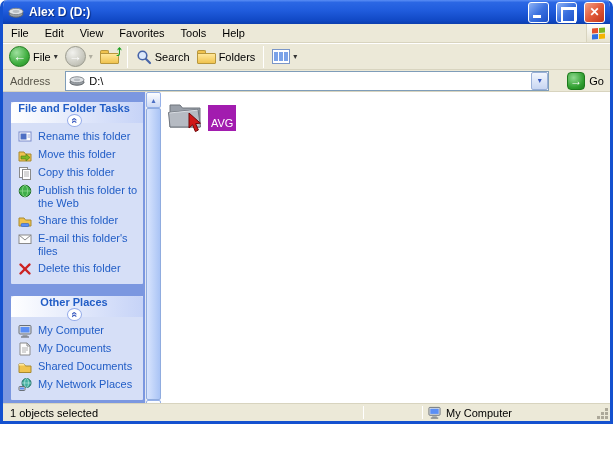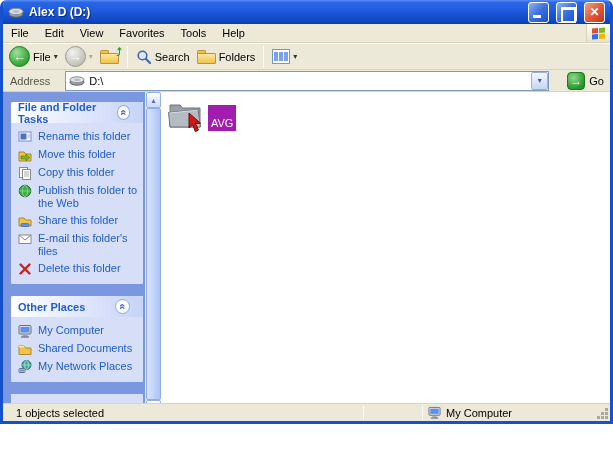--- a/index.html
+++ b/index.html
@@ -61,21 +61,21 @@
   .go-btn{width:18px;height:18px;border-radius:4px;border:1px solid #1c7a1c;color:#fff;font-weight:bold;font-size:12px;
     background:radial-gradient(circle at 35% 30%,#8fd98f,#2f9e2f 65%,#1f7e1f);display:flex;align-items:center;justify-content:center;}
   .go-label{color:#000;}
 
   
   .content{flex:1;display:flex;background:#fff;overflow:hidden;}
 
   .sidebar{width:142px;flex:0 0 142px;background:#7b97e0;padding:10px 2px 0 8px;overflow:hidden;}
   .panel{background:#d6dff7;margin-bottom:12px;border-radius:0 0 1px 1px;}
   .panel-header{height:21px;display:flex;align-items:center;justify-content:space-between;padding:0 13px 0 7px;
-    background:linear-gradient(90deg,#ffffff,#c6d3f7);border-radius:4px 4px 0 0;color:#215dc6;font-weight:bold;cursor:pointer;}
+    background:linear-gradient(90deg,#ffffff,#c6d3f7);border-radius:4px 4px 0 0;color:#215dc6;font-weight:bold;cursor:pointer;flex-direction:column;}
   .chev-btn{width:15px;height:15px;border-radius:50%;background:#fff;border:1px solid #92a9e8;display:flex;align-items:center;justify-content:center;}
   .chev-btn::before{content:"\00AB";display:inline-block;transform:rotate(90deg);color:#3a5bc0;font-weight:bold;font-size:11px;line-height:1;}
   .panel-body{padding:7px 4px 8px 7px;}
   .task-row{display:flex;align-items:flex-start;gap:6px;margin:0 0 4px 0;color:#215dc6;cursor:pointer;line-height:13px;}
   .task-row:last-child{margin-bottom:0;}
   .task-row .ticon{flex:0 0 14px;width:14px;height:14px;position:relative;top:0;}
 
   .details-body{color:#000;line-height:14px;}
 
   
@@ -86,21 +86,21 @@
   .scr-track{flex:1;}
 
   
   .main{flex:1;background:#fff;padding:8px 0 0 6px;position:relative;}
   .file-item{display:flex;align-items:flex-start;gap:5px;position:relative;width:90px;}
   .file-label{margin-top:5px;background:#a21caf;color:#fff;padding:12px 3px 1px 3px;line-height:13px;}
   .cursor-overlay{position:absolute;left:21px;top:13px;pointer-events:none;}
 
   
   .statusbar{height:18px;flex:0 0 18px;background:#ece9d8;border-top:1px solid #d8d4bf;display:flex;align-items:stretch;}
-  .sb-left{flex:1;display:flex;align-items:center;padding-left:13px;color:#000;}
+  .sb-left{flex:1;display:flex;align-items:center;padding-left:7px;color:#000;}
   .sb-sep{width:1px;background:#aca899;border-right:1px solid #fff;margin:2px 0;}
   .sb-mid{width:58px;}
   .sb-right{width:172px;display:flex;align-items:center;gap:5px;padding-left:5px;color:#000;}
   .sb-grip{width:15px;position:relative;}
   .sb-grip::before{content:"";position:absolute;right:2px;bottom:2px;width:3px;height:3px;background:#aca899;
     box-shadow:-4px 4px 0 0 #aca899, 0 4px 0 0 #aca899, -4px 8px 0 0 #aca899, 0 8px 0 0 #aca899, -8px 8px 0 0 #aca899;
     transform:translateY(-8px);}
 </style>
 </head>
 <body>
@@ -274,20 +274,30 @@
             <svg class="ticon" viewBox="0 0 14 14">
               <rect x="1" y="1.5" width="12" height="8.5" rx="1" fill="#d8dce2" stroke="#6a7078"></rect>
               <rect x="2.5" y="3" width="9" height="5.5" fill="#5a8ef5"></rect>
               <rect x="4.5" y="11" width="5" height="1.6" fill="#9aa0a6"></rect>
               <rect x="3" y="12.4" width="8" height="1.2" fill="#6a7078"></rect>
             </svg>
             <span class="lbl">My Computer</span>
           </div>
           <div class="task-row">
             <svg class="ticon" viewBox="0 0 14 14">
+              <path d="M2 1 h7 l3 3 v9 h-10 z" fill="#fdfdfd" stroke="#8a8a8a"></path>
+              <path d="M9 1 v3 h3" fill="none" stroke="#8a8a8a"></path>
+              <line x1="4" y1="6" x2="10" y2="6" stroke="#b0b0b0"></line>
+              <line x1="4" y1="8" x2="10" y2="8" stroke="#b0b0b0"></line>
+              <line x1="4" y1="10" x2="8" y2="10" stroke="#b0b0b0"></line>
+            </svg>
+            <span class="lbl">My Documents</span>
+          </div>
+          <div class="task-row">
+            <svg class="ticon" viewBox="0 0 14 14">
               <path d="M1 4 h5 l1.5 2 h5.5 v6.5 h-12 z" fill="#f0c34e" stroke="#a88a30"></path>
               <path d="M1 4 h5 l1 1.4 h-6 z" fill="#ffe79a"></path>
             </svg>
             <span class="lbl">Shared Documents</span>
           </div>
           <div class="task-row">
             <svg class="ticon" viewBox="0 0 14 14">
               <circle cx="8.5" cy="5" r="4.5" fill="#3fae9e" stroke="#1f6e62"></circle>
               <line x1="4" y1="5" x2="13" y2="5" stroke="#a8e0d8" stroke-width="0.8"></line>
               <ellipse cx="8.5" cy="5" rx="2" ry="4.5" fill="none" stroke="#a8e0d8" stroke-width="0.8"></ellipse>

